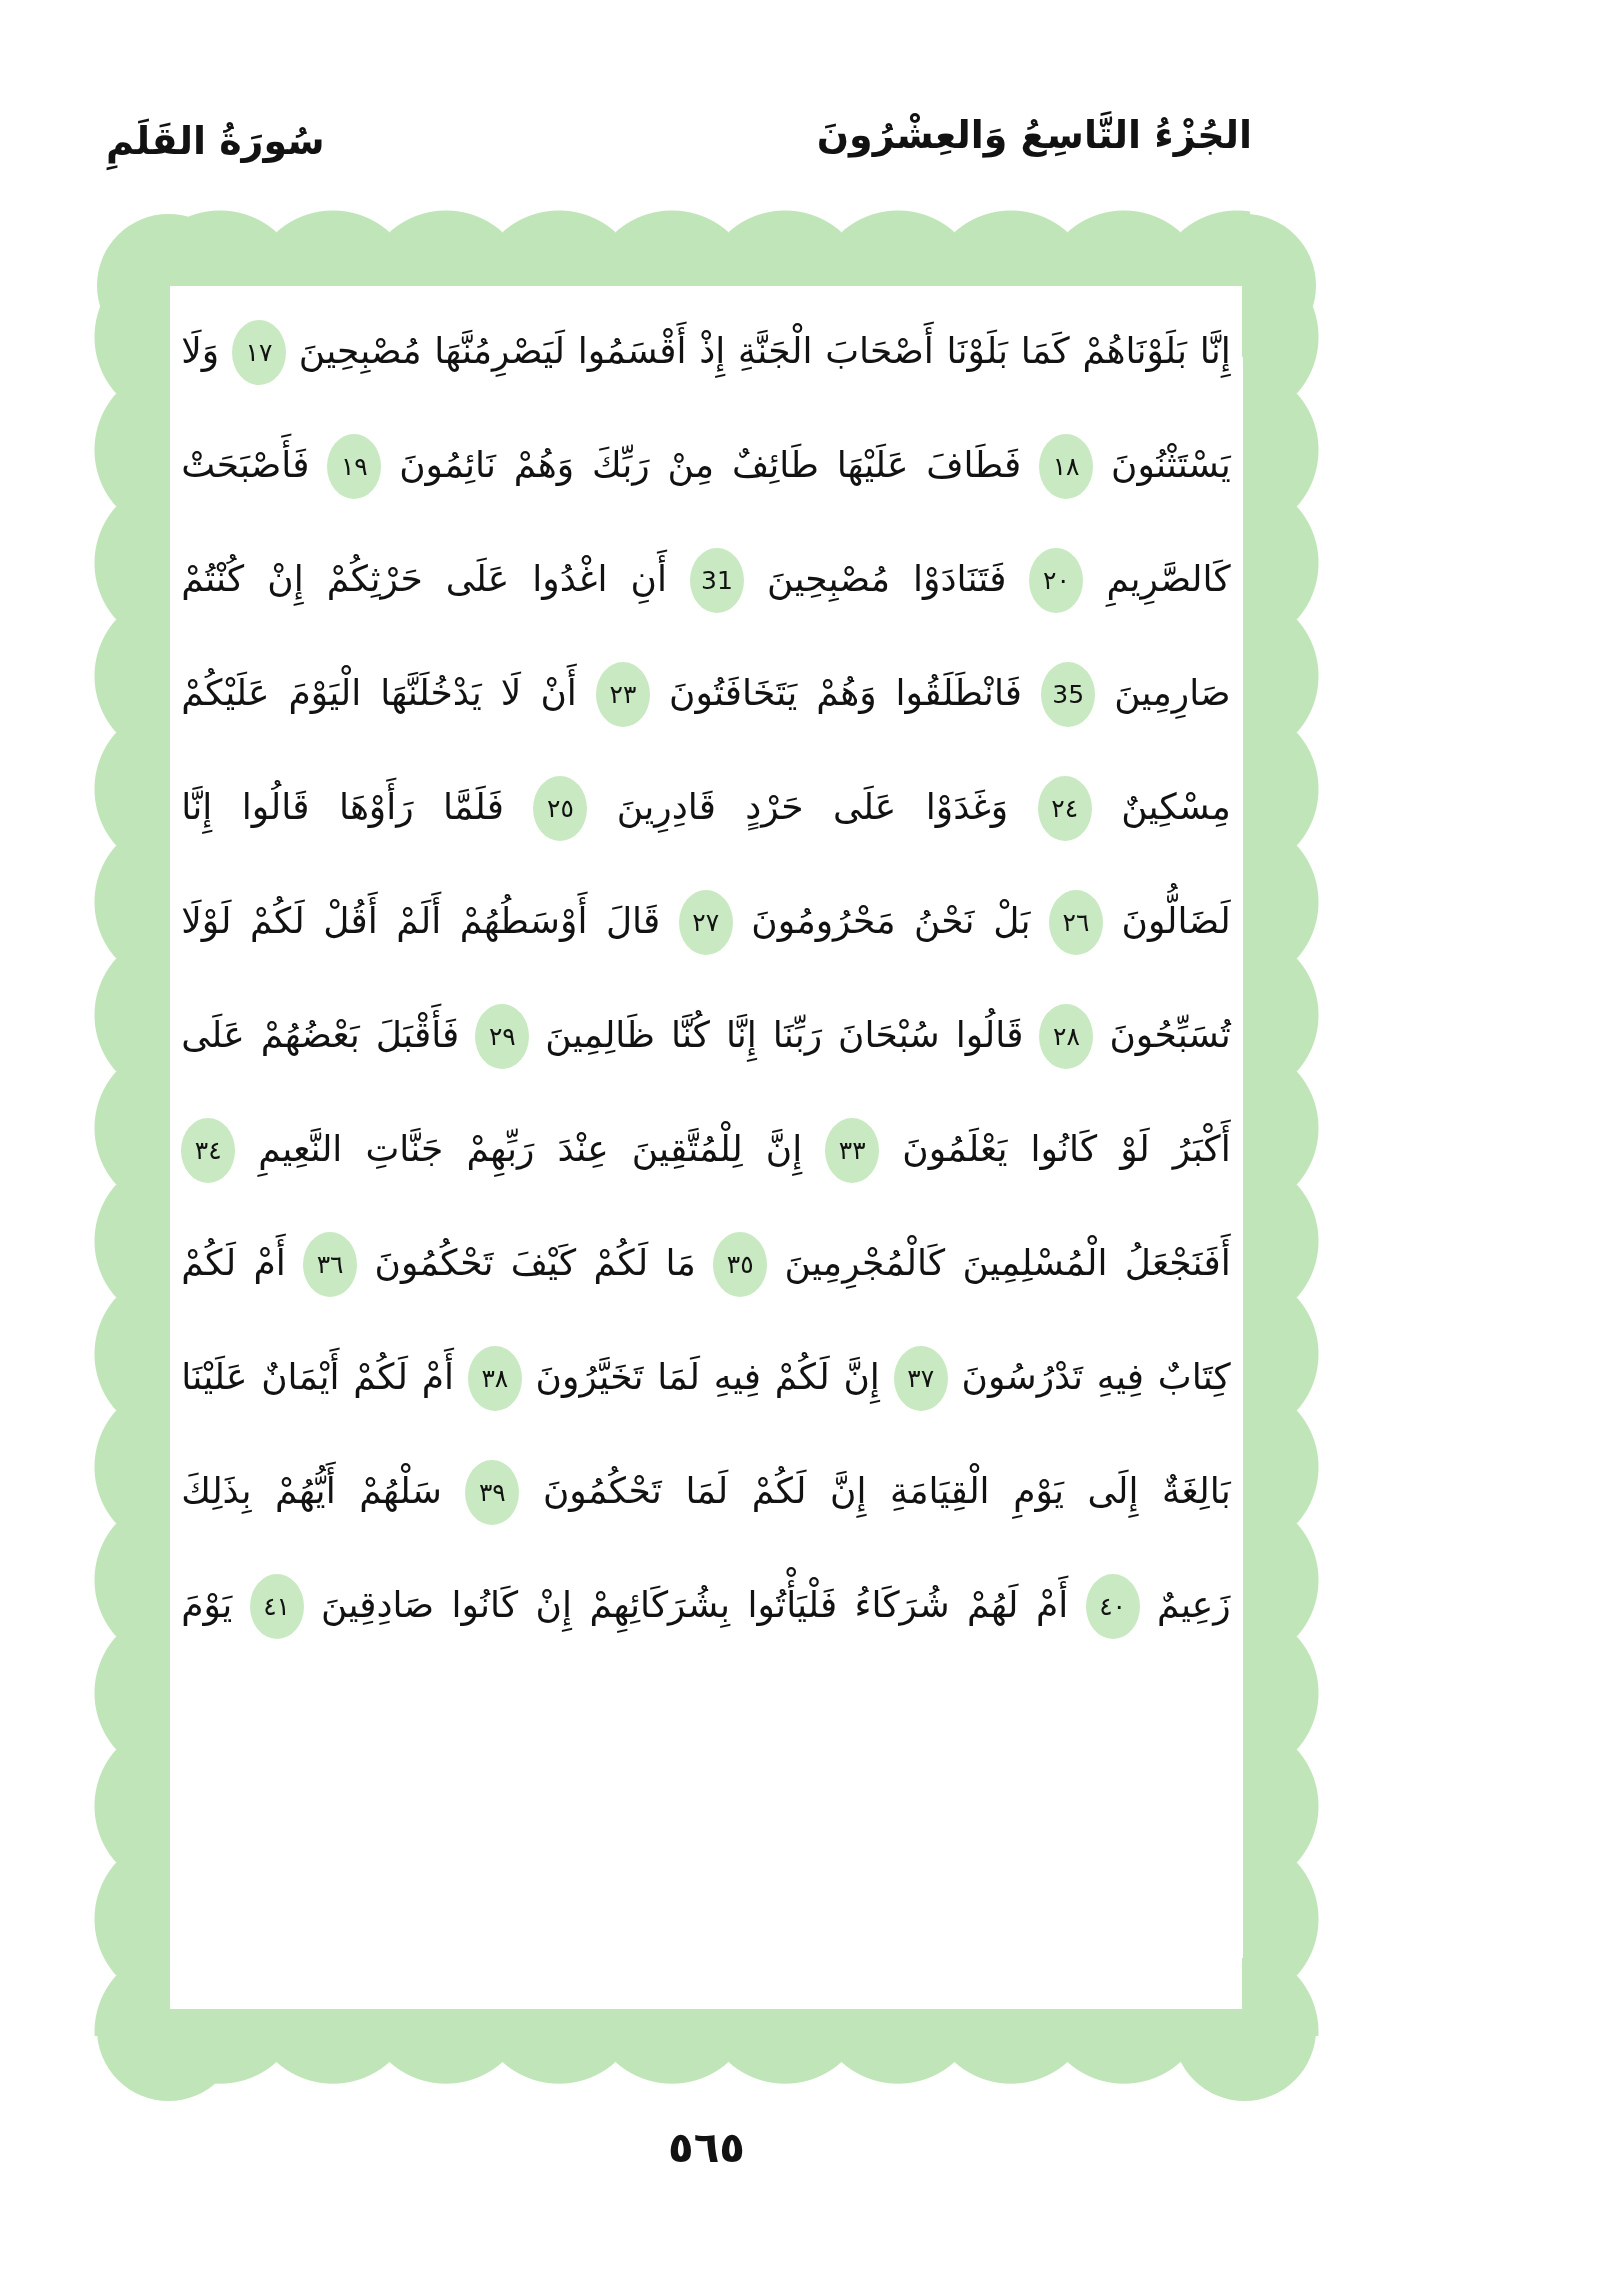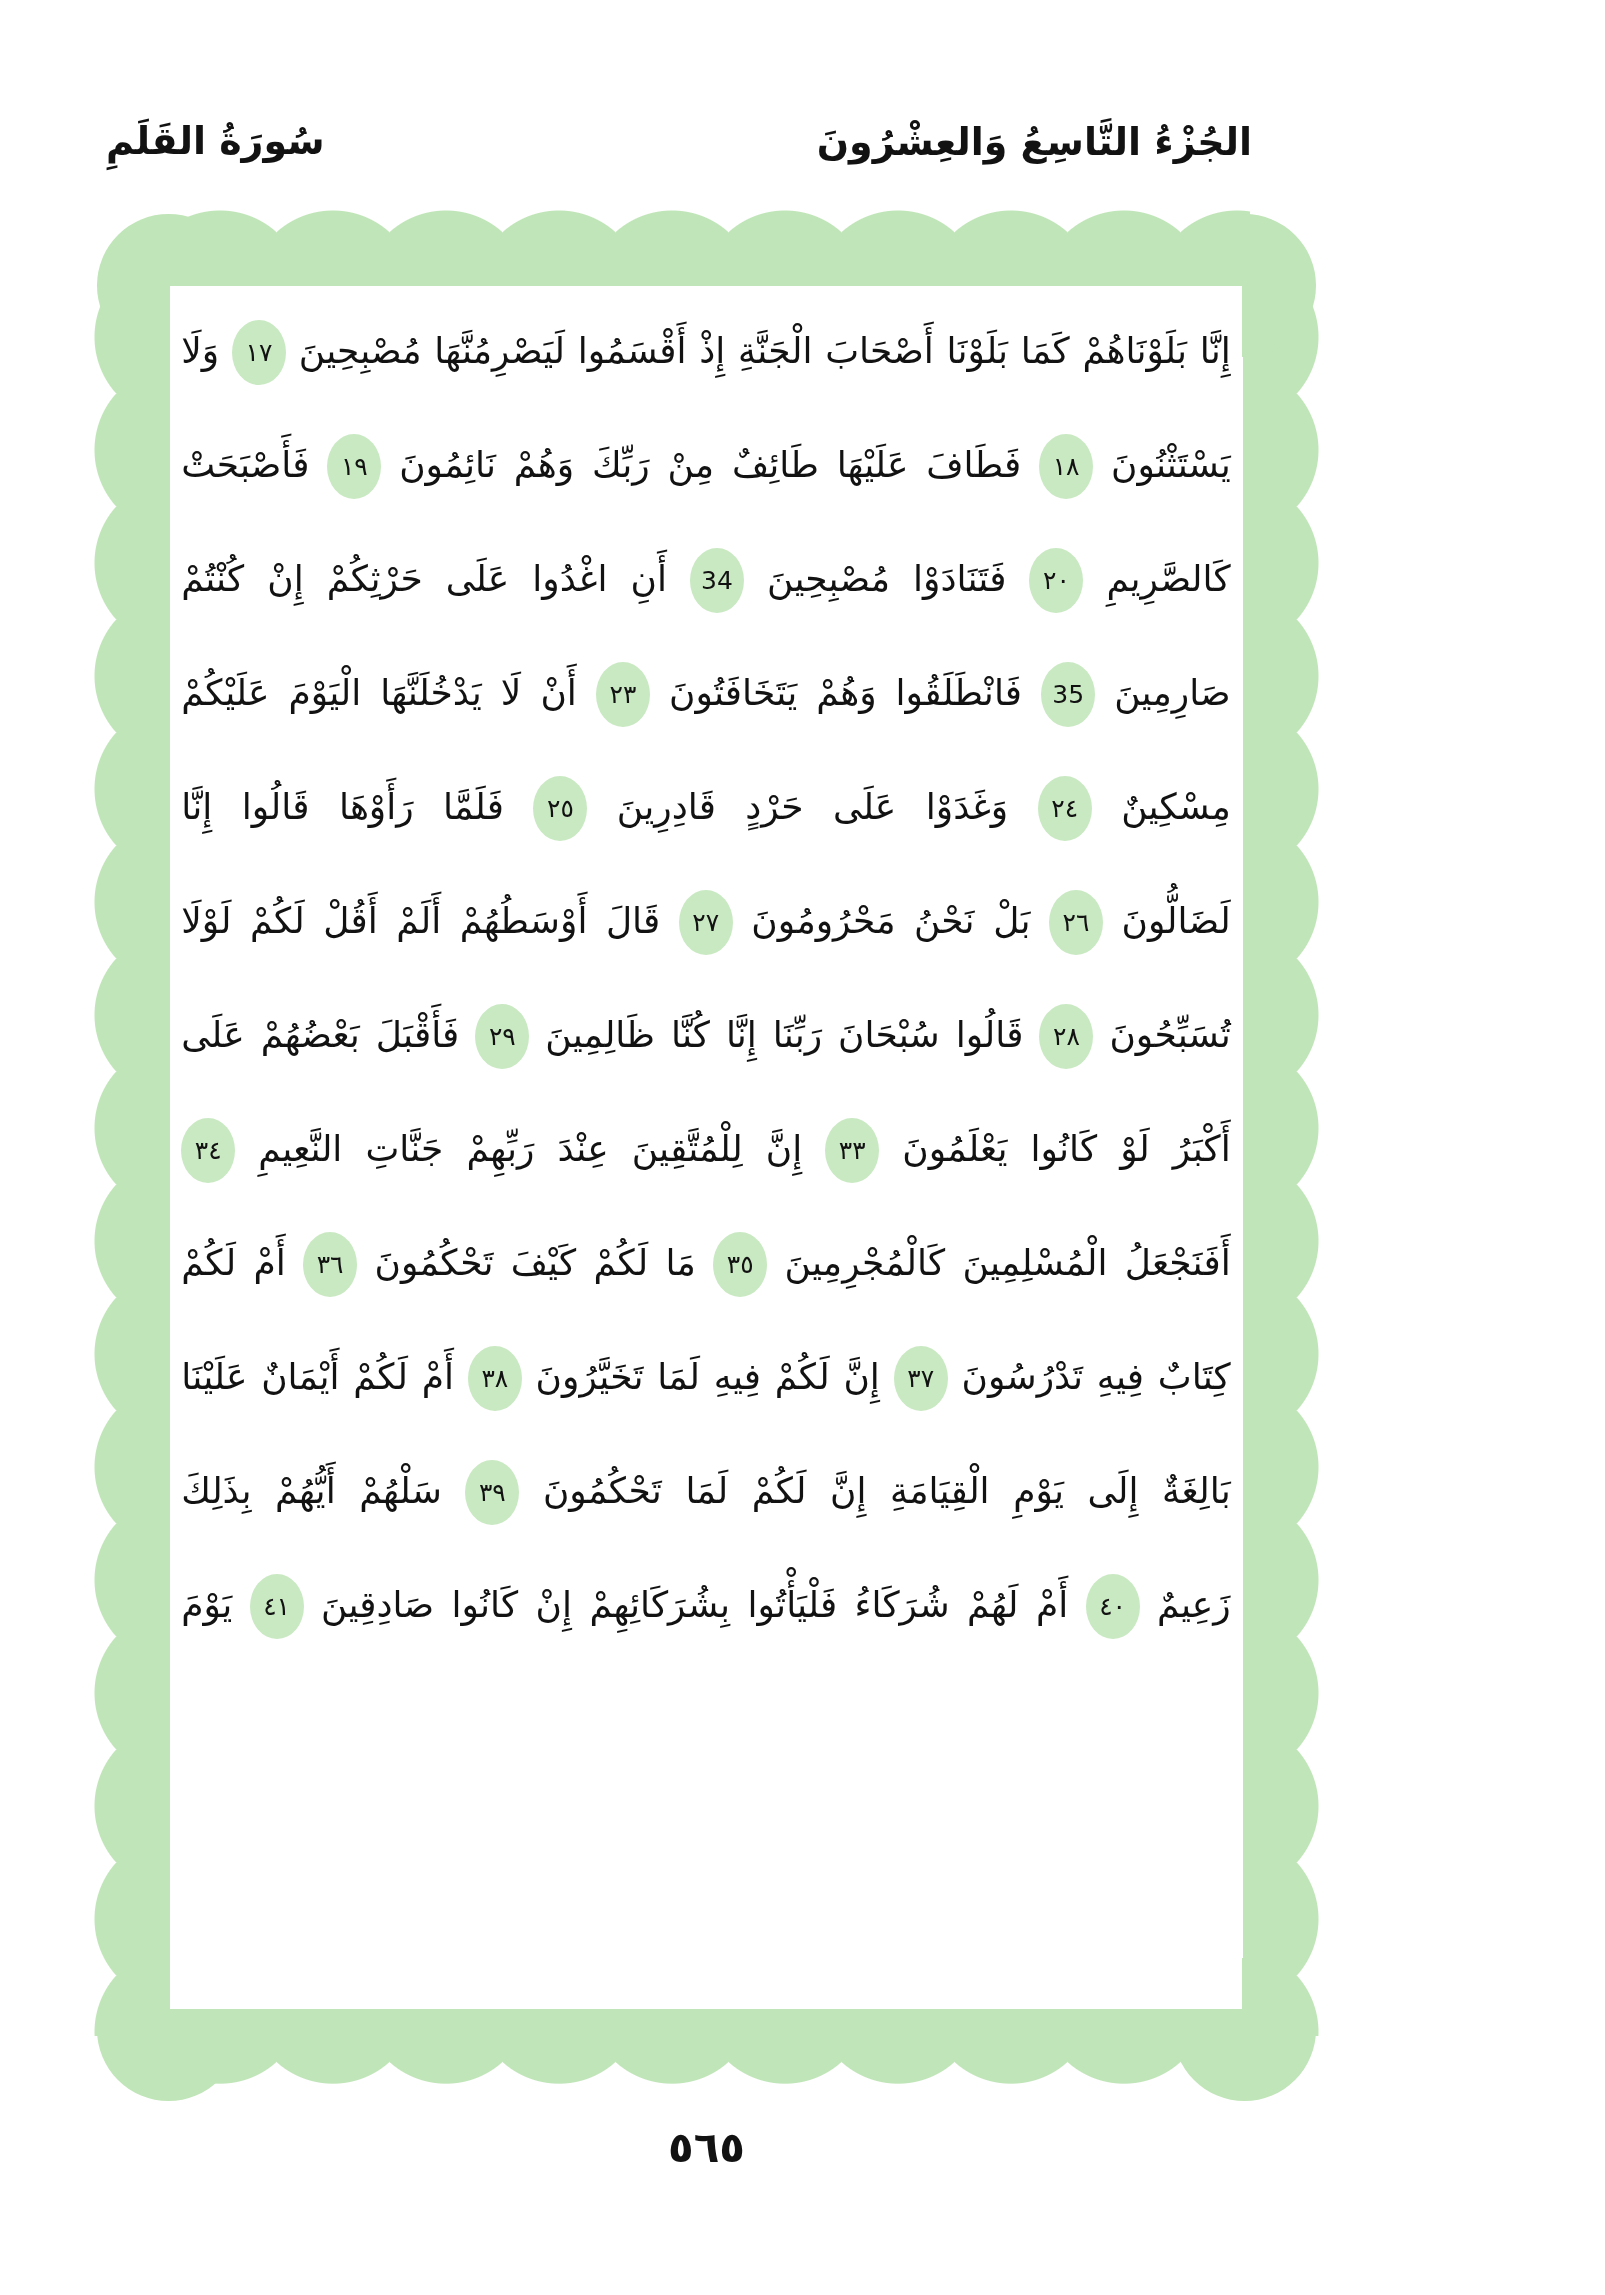--- a/index.html
+++ b/index.html
@@ -15,21 +15,21 @@
 
   
   .hdr {
     position: absolute;
     font-size: 38px;
     font-weight: bold;
     direction: rtl;
     white-space: nowrap;
     color: var(--ink, #121212);
   }
-  .hdr-juz   { top: 120px; right: 353px; }
+  .hdr-juz   { top: 113px; right: 353px; }
   .hdr-surah { top: 119px; left: 106px; }
 
   
   .frame {
     position: absolute;
     left: 91px; top: 208px;
     width: 1231px; height: 1899px;
   }
   .frame .band { position: absolute; background-repeat: repeat; }
   .scallop-top {
@@ -128,21 +128,21 @@
     <div class="band scallop-right"></div>
     <div class="corner tl"></div>
     <div class="corner tr"></div>
     <div class="corner bl"></div>
     <div class="corner br"></div>
 
     <div class="inner">
       <div class="qtext" id="quran-text-block">
           <div class="qline"><span>إِنَّا بَلَوْنَاهُمْ كَمَا بَلَوْنَا أَصْحَابَ الْجَنَّةِ إِذْ أَقْسَمُوا لَيَصْرِمُنَّهَا مُصْبِحِينَ</span> <span class="vmark">١٧</span> <span>وَلَا</span></div>
           <div class="qline"><span>يَسْتَثْنُونَ</span> <span class="vmark">١٨</span> <span>فَطَافَ عَلَيْهَا طَائِفٌ مِنْ رَبِّكَ وَهُمْ نَائِمُونَ</span> <span class="vmark">١٩</span> <span>فَأَصْبَحَتْ</span></div>
-          <div class="qline"><span>كَالصَّرِيمِ</span> <span class="vmark">٢٠</span> <span>فَتَنَادَوْا مُصْبِحِينَ</span> <span class="vmark">34</span> <span>أَنِ اغْدُوا عَلَى حَرْثِكُمْ إِنْ كُنْتُمْ</span></div>
+          <div class="qline"><span>كَالصَّرِيمِ</span> <span class="vmark">٢٠</span> <span>فَتَنَادَوْا مُصْبِحِينَ</span> <span class="vmark">31</span> <span>أَنِ اغْدُوا عَلَى حَرْثِكُمْ إِنْ كُنْتُمْ</span></div>
           <div class="qline"><span>صَارِمِينَ</span> <span class="vmark">35</span> <span>فَانْطَلَقُوا وَهُمْ يَتَخَافَتُونَ</span> <span class="vmark">٢٣</span> <span>أَنْ لَا يَدْخُلَنَّهَا الْيَوْمَ عَلَيْكُمْ</span></div>
           <div class="qline"><span>مِسْكِينٌ</span> <span class="vmark">٢٤</span> <span>وَغَدَوْا عَلَى حَرْدٍ قَادِرِينَ</span> <span class="vmark">٢٥</span> <span>فَلَمَّا رَأَوْهَا قَالُوا إِنَّا</span></div>
           <div class="qline"><span>لَضَالُّونَ</span> <span class="vmark">٢٦</span> <span>بَلْ نَحْنُ مَحْرُومُونَ</span> <span class="vmark">٢٧</span> <span>قَالَ أَوْسَطُهُمْ أَلَمْ أَقُلْ لَكُمْ لَوْلَا</span></div>
           <div class="qline"><span>تُسَبِّحُونَ</span> <span class="vmark">٢٨</span> <span>قَالُوا سُبْحَانَ رَبِّنَا إِنَّا كُنَّا ظَالِمِينَ</span> <span class="vmark">٢٩</span> <span>فَأَقْبَلَ بَعْضُهُمْ عَلَى</span></div>
           <div class="qline"><span>أَكْبَرُ لَوْ كَانُوا يَعْلَمُونَ</span> <span class="vmark">٣٣</span> <span>إِنَّ لِلْمُتَّقِينَ عِنْدَ رَبِّهِمْ جَنَّاتِ النَّعِيمِ</span> <span class="vmark">٣٤</span></div>
           <div class="qline"><span>أَفَنَجْعَلُ الْمُسْلِمِينَ كَالْمُجْرِمِينَ</span> <span class="vmark">٣٥</span> <span>مَا لَكُمْ كَيْفَ تَحْكُمُونَ</span> <span class="vmark">٣٦</span> <span>أَمْ لَكُمْ</span></div>
           <div class="qline"><span>كِتَابٌ فِيهِ تَدْرُسُونَ</span> <span class="vmark">٣٧</span> <span>إِنَّ لَكُمْ فِيهِ لَمَا تَخَيَّرُونَ</span> <span class="vmark">٣٨</span> <span>أَمْ لَكُمْ أَيْمَانٌ عَلَيْنَا</span></div>
           <div class="qline"><span>بَالِغَةٌ إِلَى يَوْمِ الْقِيَامَةِ إِنَّ لَكُمْ لَمَا تَحْكُمُونَ</span> <span class="vmark">٣٩</span> <span>سَلْهُمْ أَيُّهُمْ بِذَلِكَ</span></div>
           <div class="qline"><span>زَعِيمٌ</span> <span class="vmark">٤٠</span> <span>أَمْ لَهُمْ شُرَكَاءُ فَلْيَأْتُوا بِشُرَكَائِهِمْ إِنْ كَانُوا صَادِقِينَ</span> <span class="vmark">٤١</span> <span>يَوْمَ</span></div>
         </div>

